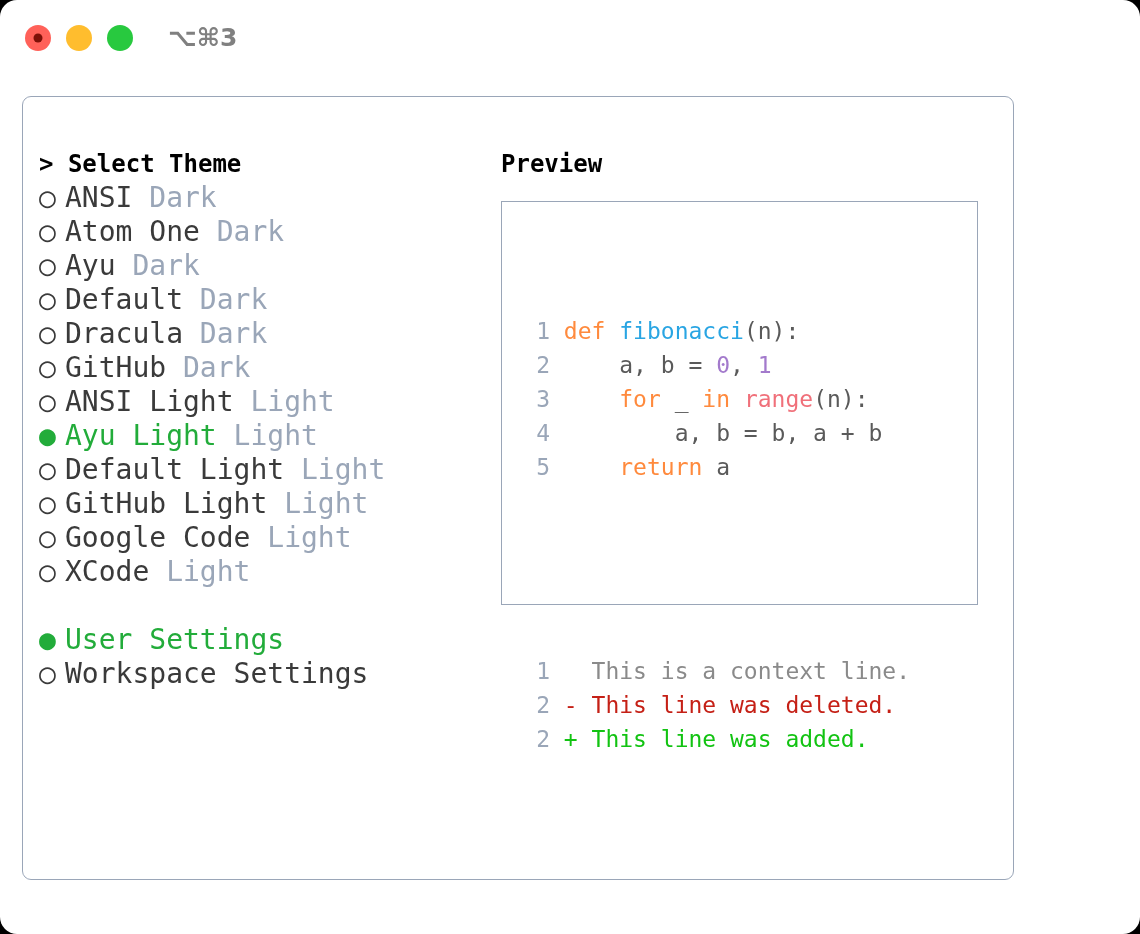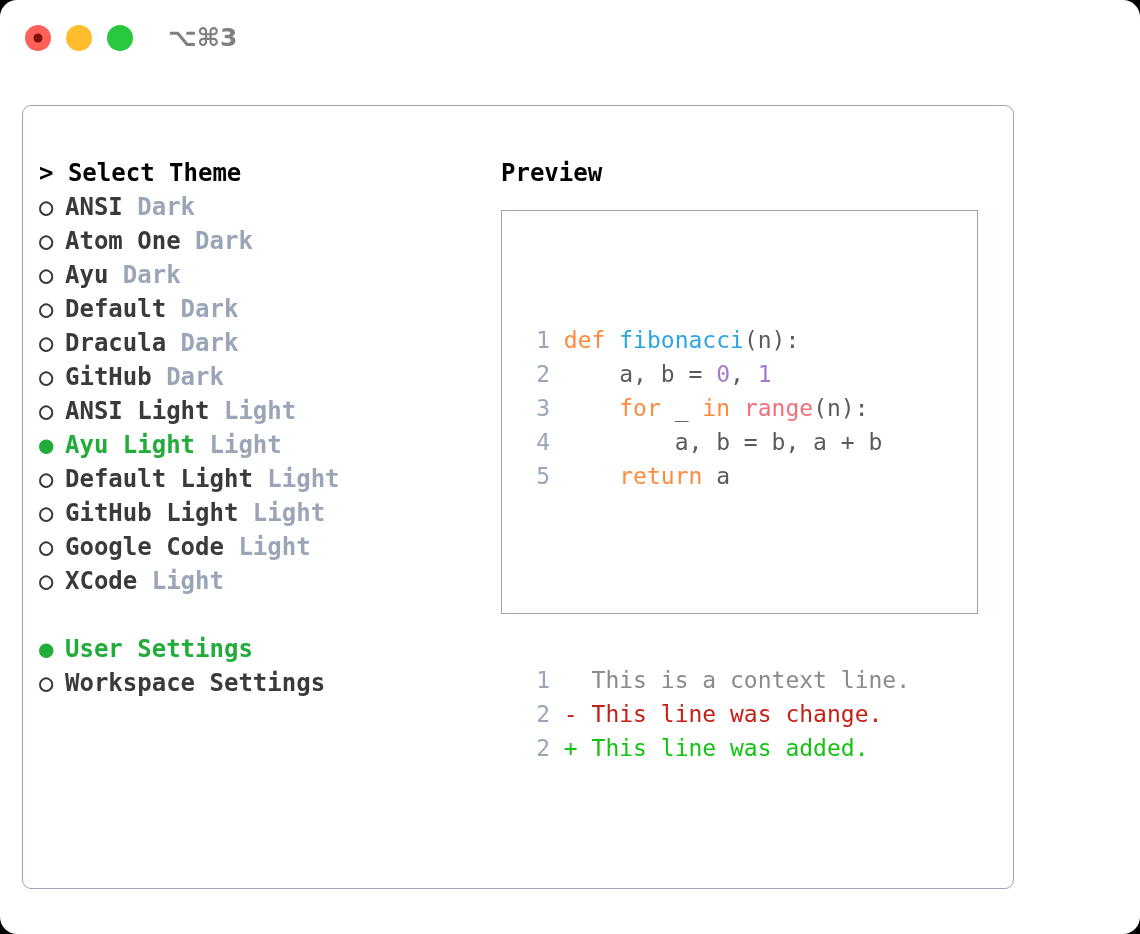--- a/index.html
+++ b/index.html
@@ -70,21 +70,21 @@
     font-size: 25px;
     font-weight: bold;
     color: #808080;
     letter-spacing: 0px;
   }
 
   
   .panel {
     position: absolute;
     left: 22px;
-    top: 105px;
+    top: 96px;
     width: 992px;
     height: 784px;
     border: 1.6px solid #9aa6b8;
     border-radius: 9px;
     background: #ffffff;
   }
 
   .panel-inner {
     position: absolute;
     left: 0; top: 0;
@@ -101,25 +101,24 @@
 
   .section-head {
     font-size: 24px;
     line-height: 34px;
     color: #000000;
     white-space: pre;
   }
   .section-head.focused { font-weight: bold; }
 
   .opt-row {
-    font-size: 24px;
+    font-size: 28px;
     line-height: 34px;
     white-space: pre;
     color: #3a3a3a;
-    font-weight: bold;
   }
   .opt-row .marker {
     display: inline-block;
     width: 26px;
   }
   .opt-row.selected { color: #22ac3a; }
   .opt-row .variant { color: #9aa6b8; }
 
   .spacer-row { height: 34px; }
 
@@ -230,20 +229,20 @@
       </div>
 
 
       <div class="right-col">
         <div class="preview-title">Preview</div>
 
         <div class="preview-box">
           <div class="code">
             <div id="code-lines"><div class="cline"><span class="lnum">1</span> <span class="tok-kw">def </span><span class="tok-fn">fibonacci</span><span class="tok-txt">(n):</span></div><div class="cline"><span class="lnum">2</span> <span class="tok-txt">    a, b = </span><span class="tok-num">0</span><span class="tok-txt">, </span><span class="tok-num">1</span></div><div class="cline"><span class="lnum">3</span> <span class="tok-txt">    </span><span class="tok-kw">for</span><span class="tok-txt"> _ </span><span class="tok-kw">in</span><span class="tok-txt"> </span><span class="tok-call">range</span><span class="tok-txt">(n):</span></div><div class="cline"><span class="lnum">4</span> <span class="tok-txt">        a, b = b, a + b</span></div><div class="cline"><span class="lnum">5</span> <span class="tok-txt">    </span><span class="tok-kw">return</span><span class="tok-txt"> a</span></div></div>
             <div class="code-gap"></div>
-            <div id="diff-lines"><div class="cline"><span class="lnum">1</span> <span class="tok-ctx">  This is a context line.</span></div><div class="cline"><span class="lnum">2</span> <span class="tok-del">- This line was change.</span></div><div class="cline"><span class="lnum">2</span> <span class="tok-add">+ This line was added.</span></div></div>
+            <div id="diff-lines"><div class="cline"><span class="lnum">1</span> <span class="tok-ctx">  This is a context line.</span></div><div class="cline"><span class="lnum">2</span> <span class="tok-del">- This line was deleted.</span></div><div class="cline"><span class="lnum">2</span> <span class="tok-add">+ This line was added.</span></div></div>
           </div>
         </div>
       </div>
 
     </div>
   </div>
 </div>
 
 </body></html>

